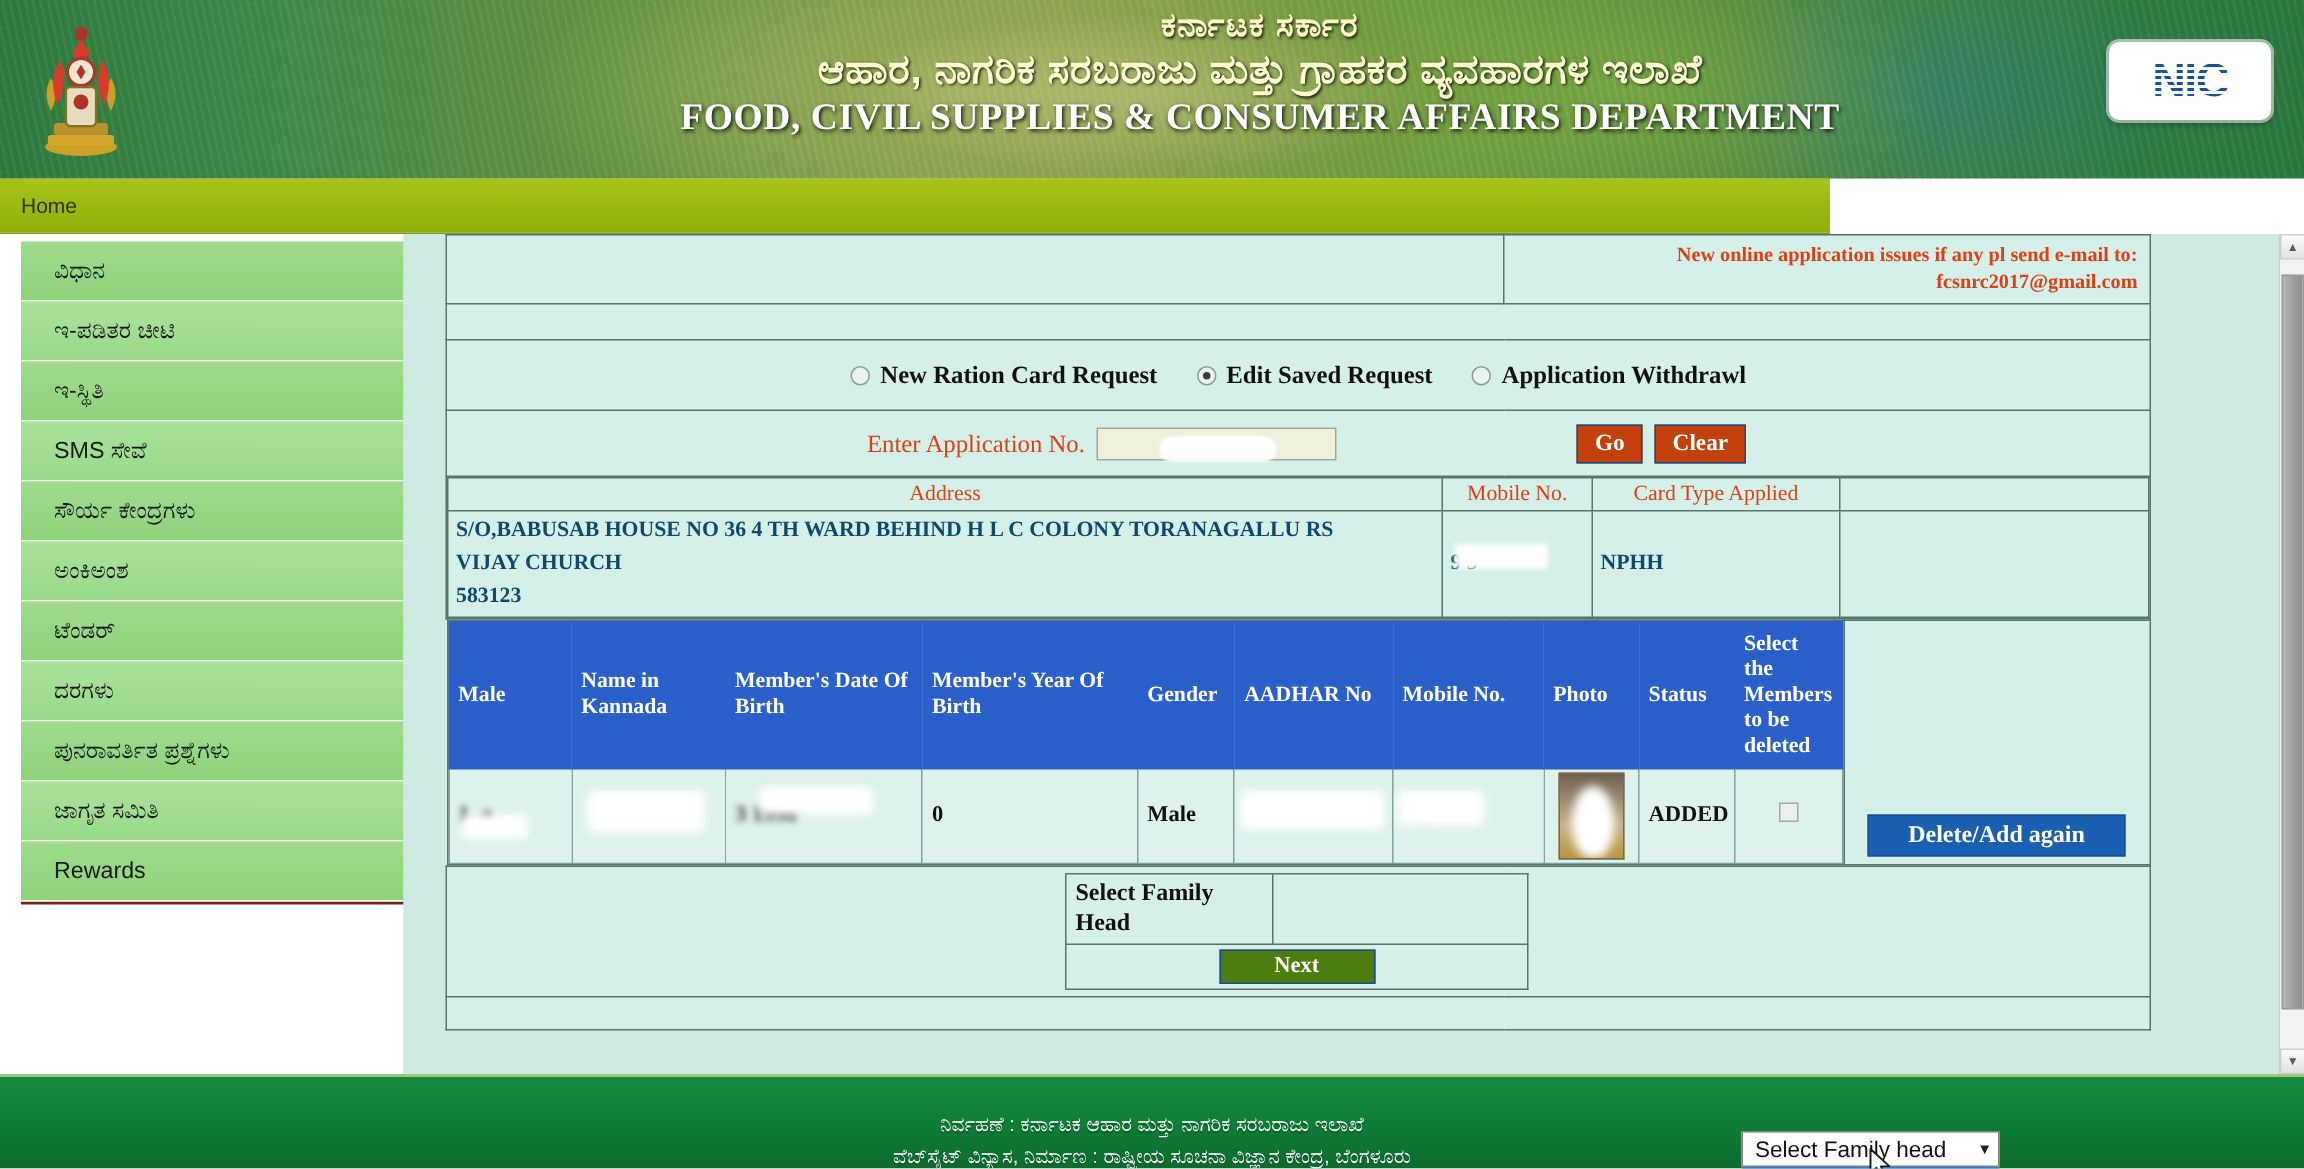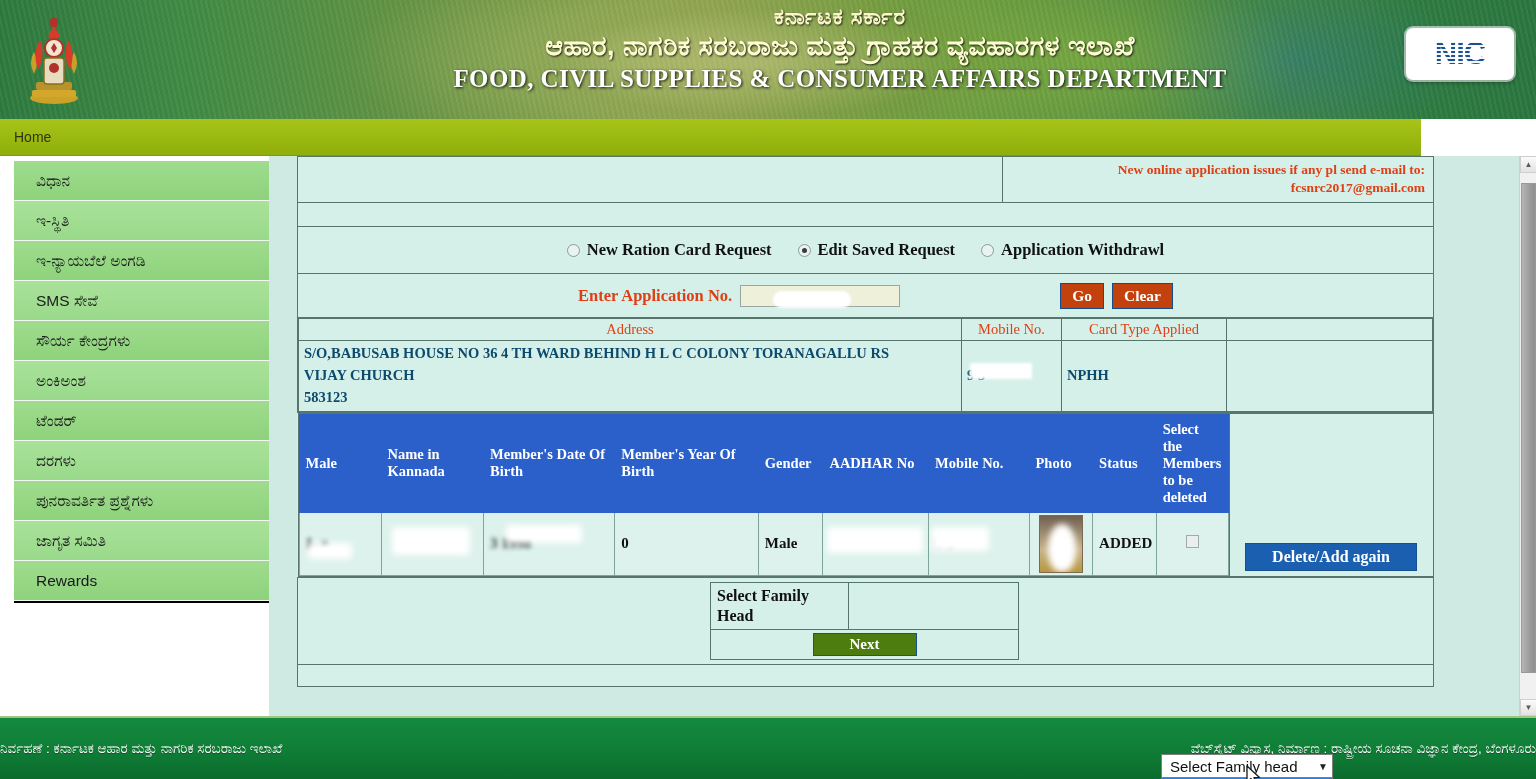--- a/index.html
+++ b/index.html
@@ -80,21 +80,21 @@
   .nic-inner::after {
     content:""; position:absolute; inset:0;
     background: repeating-linear-gradient(180deg,
       rgba(255,255,255,0) 0px, rgba(255,255,255,0) 2px,
       rgba(255,255,255,0.95) 2px, rgba(255,255,255,0.95) 4px);
     pointer-events:none;
   }
 
   
   .navbar {
-    width:1421px; height:37px;
+    width:1220px; height:37px;
     background: linear-gradient(180deg,#a8c41a 0%, #9cba12 45%, #8fae0b 100%);
     border-bottom:1px solid #7d9c08;
     display:flex; align-items:center;
   }
   .navbar .nav-item {
     font-family:"Liberation Sans", sans-serif;
     font-size:14px; color:#30350c; padding:0 14px; cursor:pointer;
   }
 
   
@@ -106,21 +106,21 @@
 
   
   .gutter-left { width:14px; background:#ffffff; height:100%; }
 
   
   .sidebar {
     width:255px; background:#ffffff; padding-top:5px; height:100%;
   }
   .menu {
     width:255px;
-    border-bottom:2px solid #000000;
+    border-bottom:2px solid #7f1d1d;
   }
   .menu-item {
     height:40px; display:flex; align-items:center;
     padding-left:22px;
     font-family:"Liberation Sans", sans-serif;
     font-size:15.5px; color:#1a1a1a;
     cursor:pointer;
     border-bottom:1px solid rgba(255,255,255,0.85);
   }
   .menu-item:nth-child(odd)  { background: linear-gradient(180deg,#9fdc8e 0%, #8ed27c 100%); }
@@ -175,21 +175,21 @@
     content:""; position:absolute; left:3px; top:3px; width:5px; height:5px;
     border-radius:50%; background:#3c3c3c;
   }
 
   .appno-row td { height:44px; }
   .appno {
     display:flex; align-items:center; padding-left:280px; gap:0;
     position:relative;
   }
   .appno .lbl {
-    color:#e03e14; font-size:16.5px; font-weight:bold; margin-right:8px;
+    color:#e03e14; font-size:16.5px; font-weight:normal; margin-right:8px;
   }
   .appno input.txt {
     width:160px; height:22px;
     border:1px solid #9aa6a2;
     background:#eef0d9;
     font-family:"Liberation Serif", serif; font-size:14px;
     padding:0 4px;
   }
   .redact-input {
     position:absolute; left:475px; top:8px; width:78px; height:17px;
@@ -335,21 +335,21 @@
     background:linear-gradient(90deg,#b6b6b6,#9f9f9f 50%,#8f8f8f);
     border:1px solid #9a9a9a;
   }
 
   
   .footer {
     width:1536px; height:63px;
     background: linear-gradient(180deg,#148a3e 0%, #0f7d36 55%, #0c6b2e 100%);
     border-top:2px solid #9ec67f;
     color:#ffffff;
-    display:flex; flex-direction:row; align-items:center; justify-content:space-between;
+    display:flex; flex-direction:column; align-items:center; justify-content:flex-end;
     font-family:"Liberation Sans", sans-serif;
     gap:5px;
   }
   .footer div { font-size:13.5px; text-shadow:0 1px 1px rgba(0,0,0,.35); }
 </style>
 </head>
 <body>
 
 <div class="banner">
   <svg class="emblem" viewBox="0 0 64 94">
@@ -384,22 +384,22 @@
 <div class="navbar">
   <div class="nav-item">Home</div>
 </div>
 
 <div class="page">
   <div class="gutter-left"></div>
 
   <div class="sidebar">
     <div class="menu">
       <div class="menu-item">ವಿಧಾನ</div>
+      <div class="menu-item">ಇ-ಪಡಿತರ ಚೀಟಿ</div>
       <div class="menu-item">ಇ-ಸ್ಥಿತಿ</div>
-      <div class="menu-item">ಇ-ನ್ಯಾಯಬೆಲೆ ಅಂಗಡಿ</div>
       <div class="menu-item">SMS ಸೇವೆ</div>
       <div class="menu-item">ಸೌರ್ಯ ಕೇಂದ್ರಗಳು</div>
       <div class="menu-item">ಅಂಕಿಅಂಶ</div>
       <div class="menu-item">ಟೆಂಡರ್</div>
       <div class="menu-item">ದರಗಳು</div>
       <div class="menu-item">ಪುನರಾವರ್ತಿತ ಪ್ರಶ್ನೆಗಳು</div>
       <div class="menu-item">ಜಾಗೃತ ಸಮಿತಿ</div>
       <div class="menu-item">Rewards</div>
     </div>
   </div>

